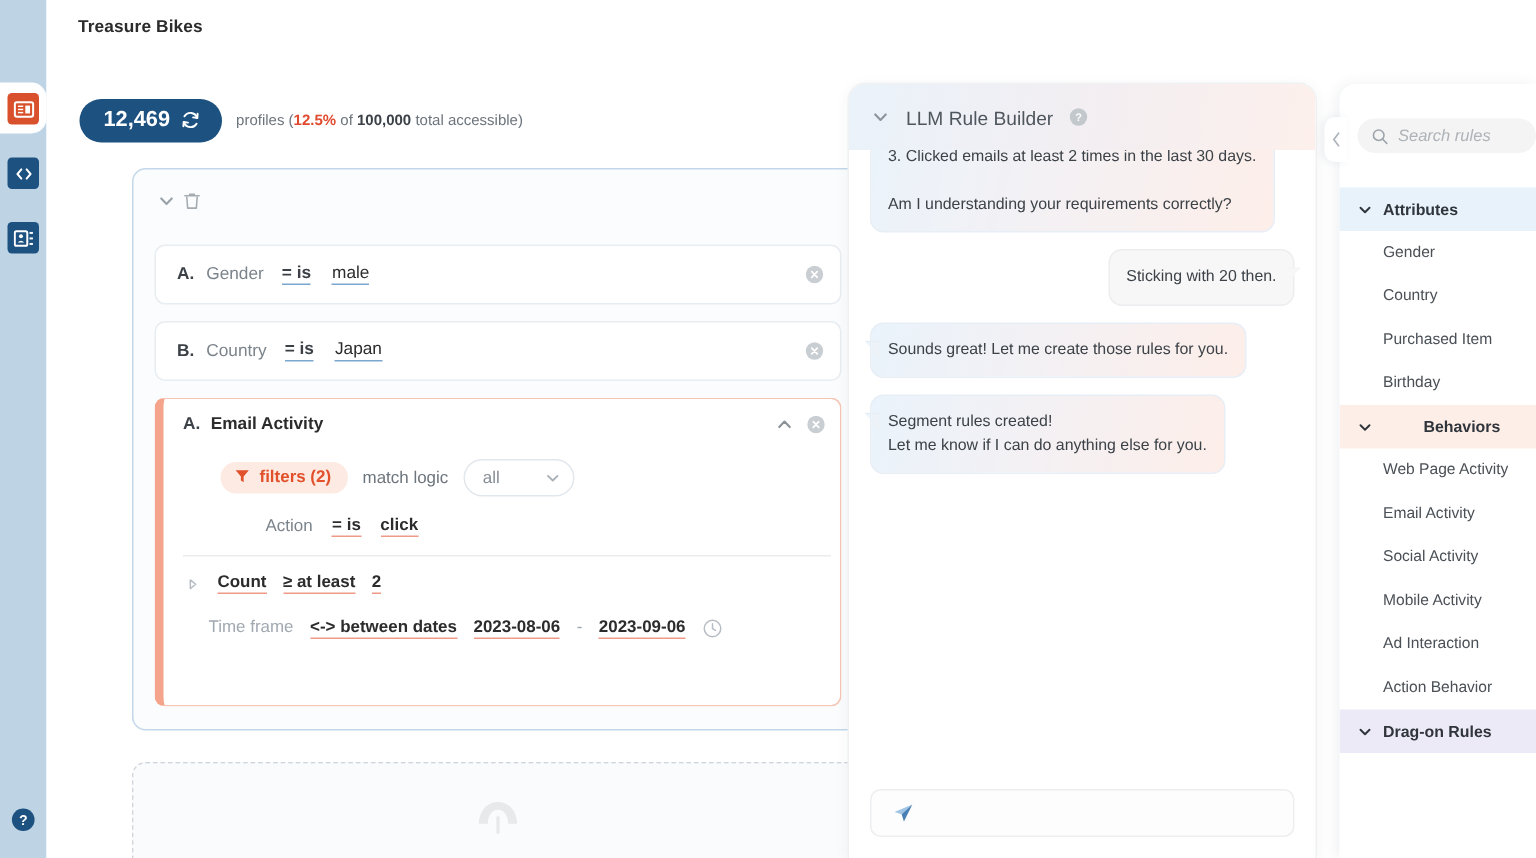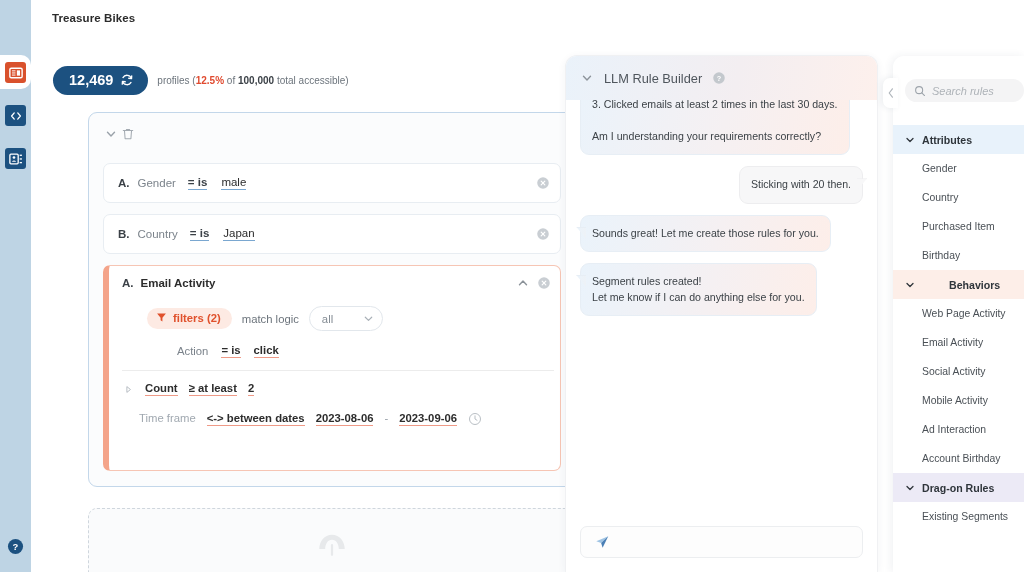--- a/index.html
+++ b/index.html
@@ -593,27 +593,26 @@
             <path d="M2 3.5 L5 6.5 L8 3.5" fill="none" stroke="#2f353b" stroke-width="1.3" stroke-linecap="round" stroke-linejoin="round"></path>
           </svg>
         </span>
         <span>Behaviors</span>
       </div>
       <div class="ritem">Web Page Activity</div>
       <div class="ritem">Email Activity</div>
       <div class="ritem">Social Activity</div>
       <div class="ritem">Mobile Activity</div>
       <div class="ritem">Ad Interaction</div>
-      <div class="ritem">Account Birthday</div>
+      <div class="ritem">Action Behavior</div>
 
       <div class="rsec-head dragon">
         <span class="rsec-caret">
           <svg width="10" height="10" viewBox="0 0 10 10">
             <path d="M2 3.5 L5 6.5 L8 3.5" fill="none" stroke="#2f353b" stroke-width="1.3" stroke-linecap="round" stroke-linejoin="round"></path>
           </svg>
         </span>
         <span>Drag-on Rules</span>
       </div>
-      <div class="ritem">Existing Segments</div>
     </div>
   </div>
 
 </div>
 
 </body></html>

